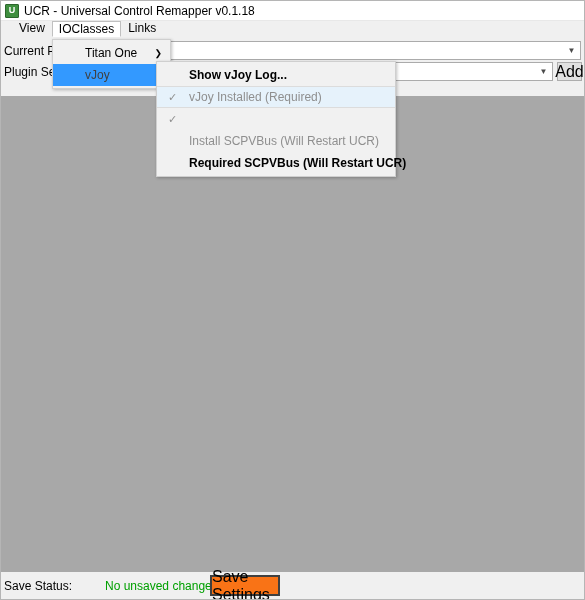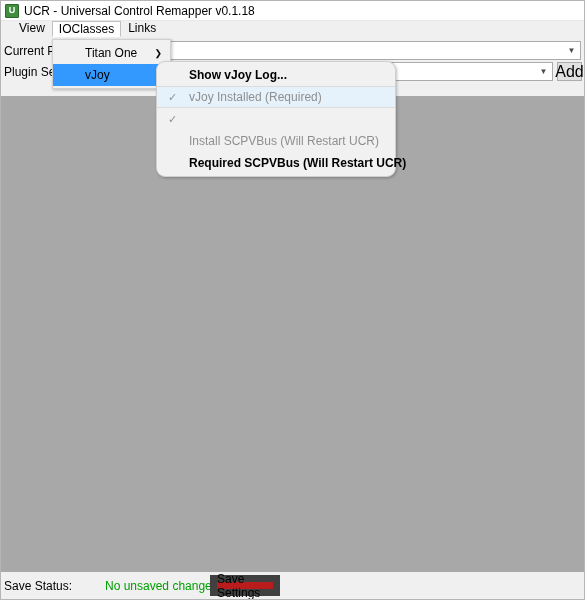--- a/index.html
+++ b/index.html
@@ -186,24 +186,24 @@
     left: 104px;
     font-size: 12px;
     color: #00a000;
   }
   .btn-save {
     position: absolute;
     left: 209px;
     top: 3px;
     width: 70px;
     height: 21px;
-    background: #b91c1c;
-    border: 7px solid #404040;
-    box-sizing: border-box;
-    font-size: 12px;
+    background: #f97316;
+    border: 2px solid #404040;
+    box-sizing: border-box;
+    font-size: 16px;
     color: #000;
     display: flex;
     align-items: center;
     justify-content: center;
   }
   
   .menu-popup {
     position: absolute;
     background: #f1f1f1;
     border: 1px solid #cfcfcf;
@@ -214,37 +214,36 @@
   }
   .menu-ioclasses {
     left: 51px;
     top: 38px;
     width: 119px;
   }
   .menu-vjoy {
     left: 155px;
     top: 60px;
     width: 240px;
-    border-radius: 9px;
   }
   .menu-item {
     height: 22px;
     display: flex;
     align-items: center;
     font-size: 12px;
     color: #000000;
     padding-left: 32px;
     padding-right: 10px;
     position: relative;
     white-space: nowrap;
     box-sizing: border-box;
   }
   .menu-item.highlight {
     background: #3399ff;
-    color: #000000;
+    color: #404040;
   }
   .menu-item.bold {
     font-weight: bold;
   }
   .menu-item.disabled {
     color: #8f8f8f;
   }
   .menu-item .submenu-arrow {
     position: absolute;
     right: 8px;

